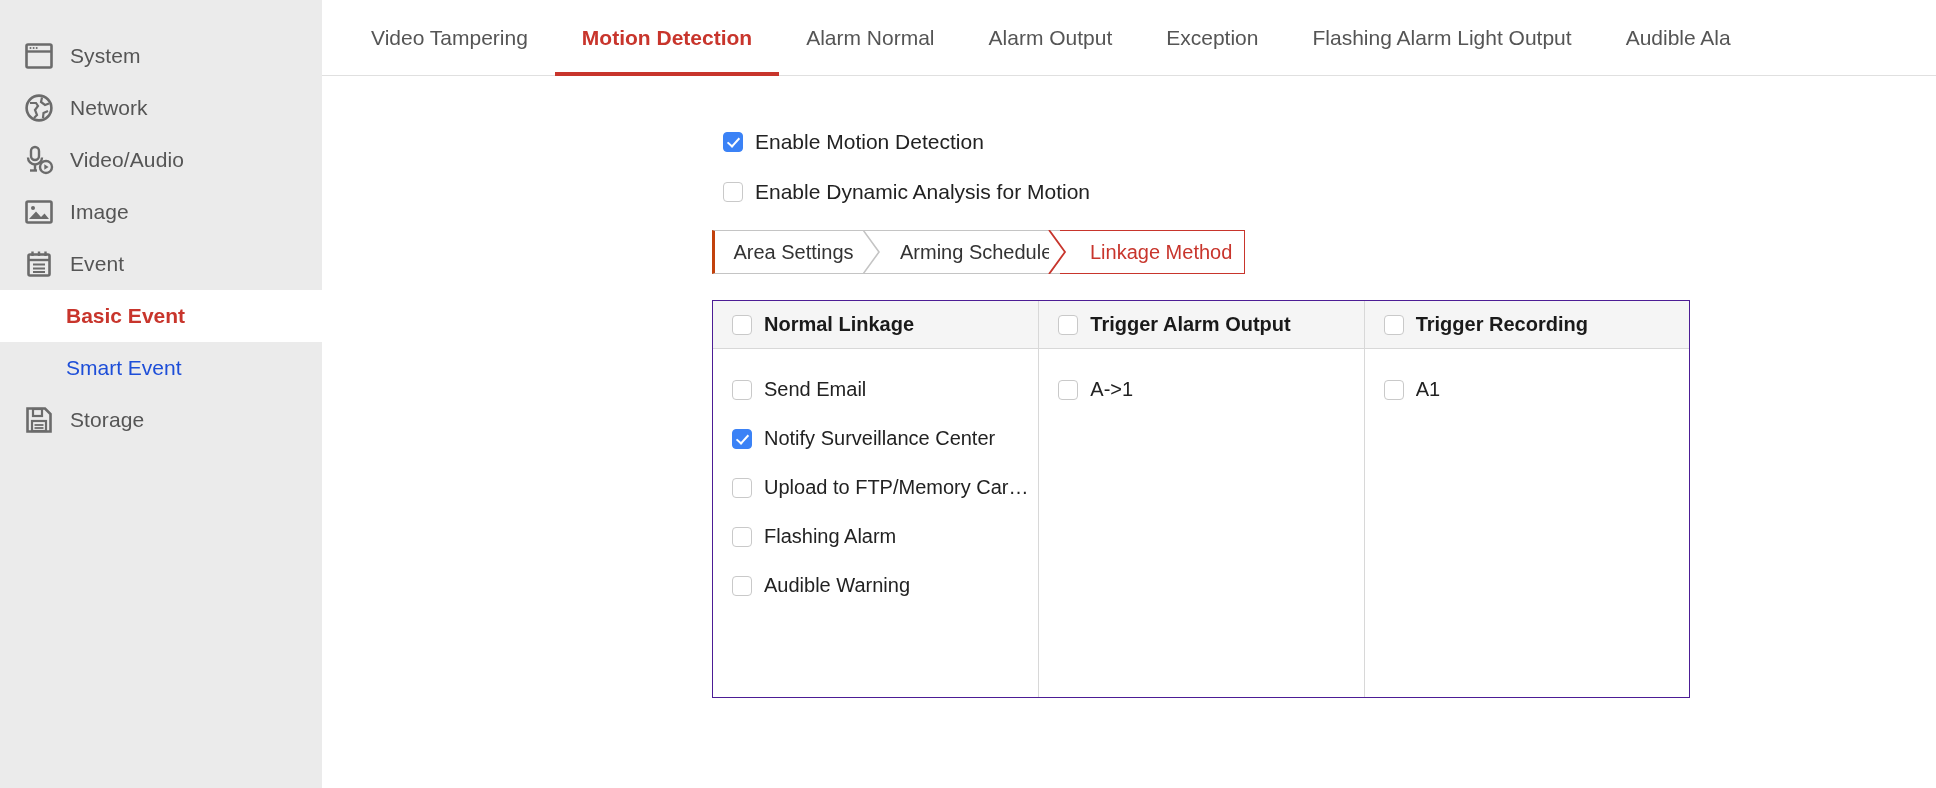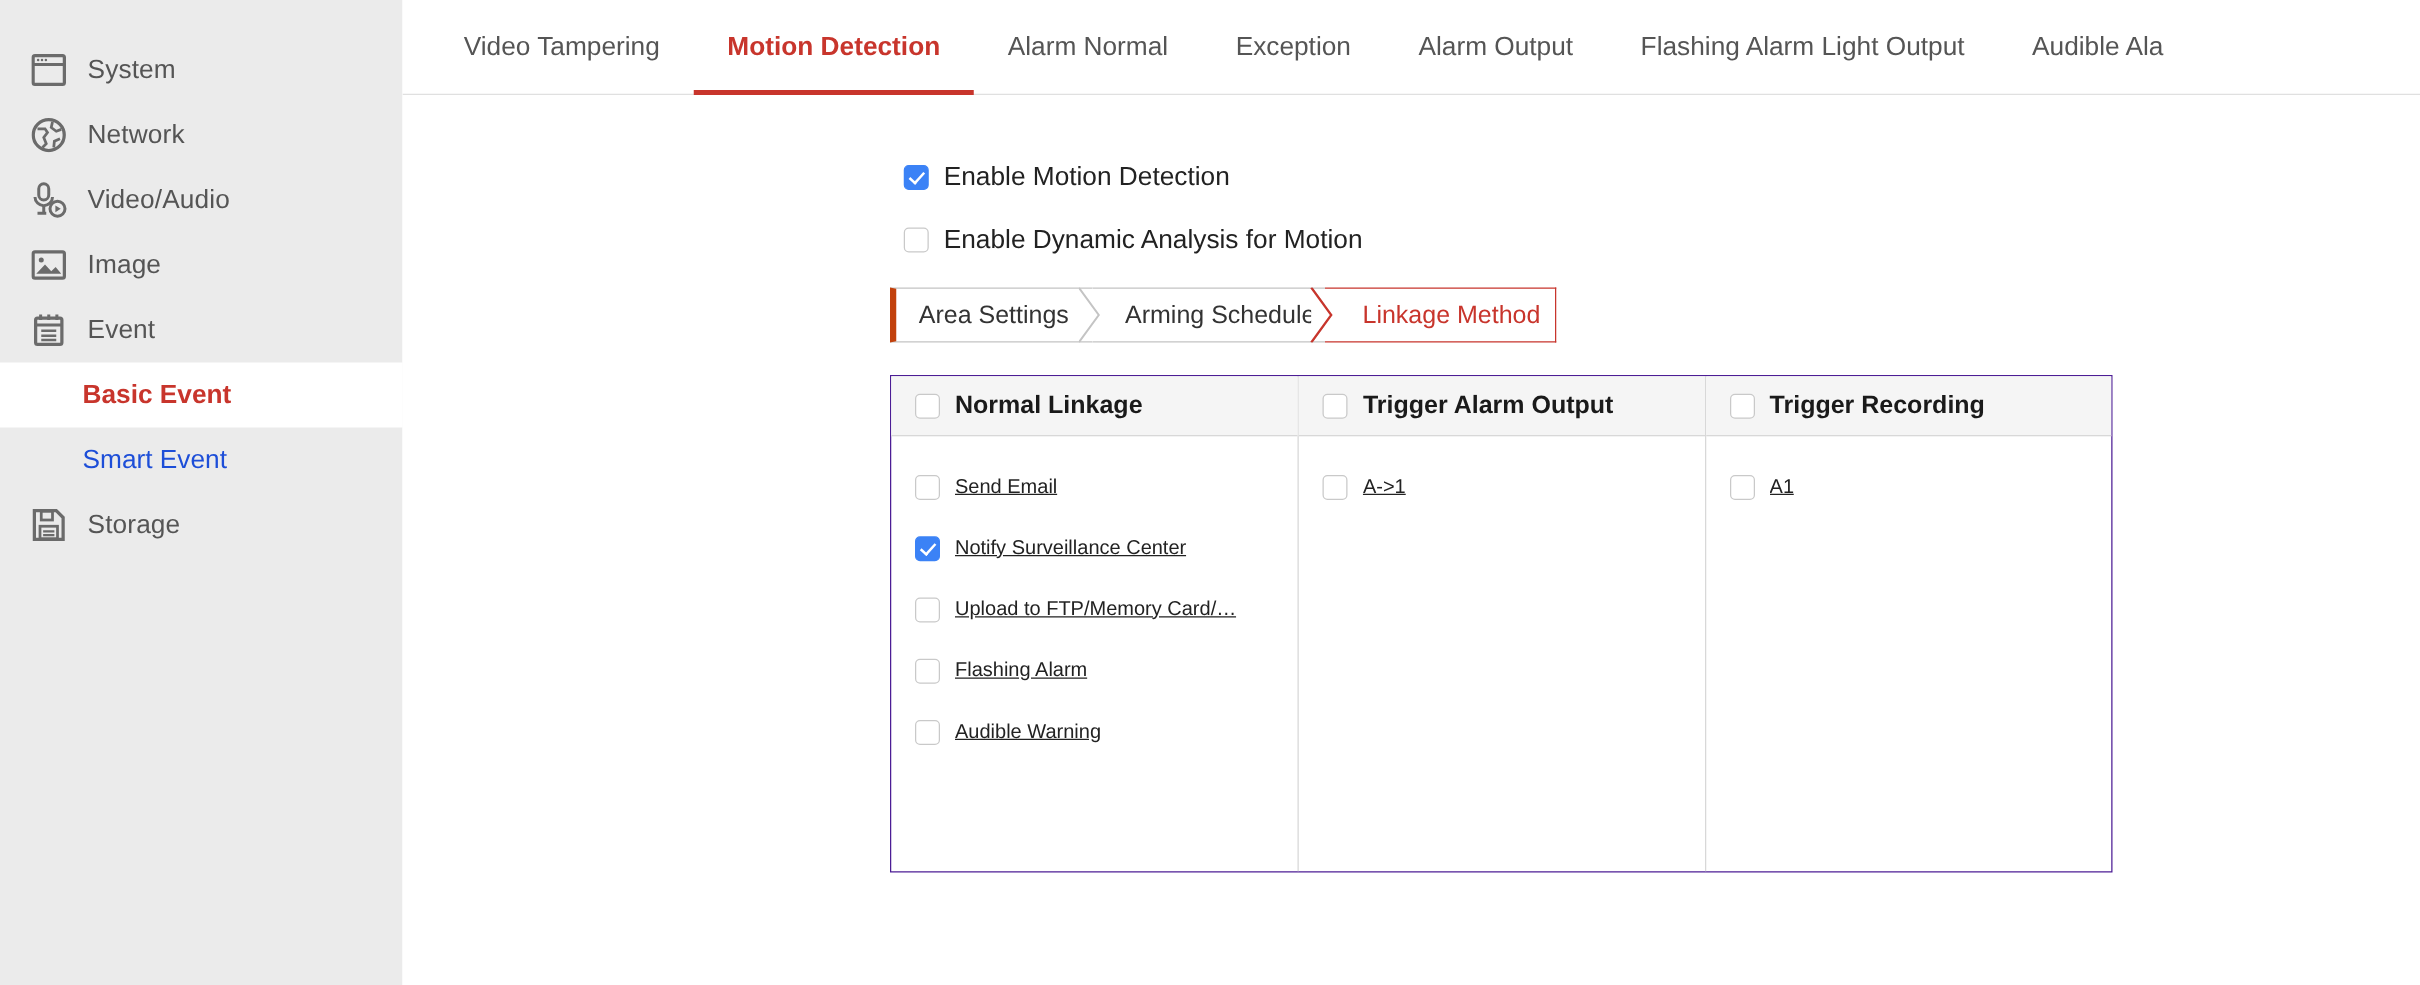--- a/index.html
+++ b/index.html
@@ -190,21 +190,21 @@
     box-sizing: border-box;
     border-top: 1px solid #c4c4c4;
     border-bottom: 1px solid #c4c4c4;
     background: #ffffff;
     font-size: 20px;
     color: #333333;
     padding: 0 20px 0 18px;
     cursor: pointer;
     white-space: nowrap;
   }
-  .step:first-child { border-left: 5px solid #c2410c; }
+  .step:first-child { border-left: 3px solid #c2410c; justify-content: center; }
   .step .arrow, .step .arrow-in {
     position: absolute;
     right: -11px;
     top: -1px;
     width: 22px;
     height: 44px;
     z-index: 2;
   }
   .step.active {
     border-color: #c8352c;
@@ -260,28 +260,27 @@
     box-sizing: border-box;
   }
   .lt-row {
     display: flex;
     align-items: center;
     height: 49px;
     padding-left: 19px;
     box-sizing: border-box;
   }
   .lt-row .r-text {
-    font-size: 16px;
+    font-size: 20px;
     color: #222222;
     margin-left: 12px;
     white-space: nowrap;
     overflow: hidden;
     text-overflow: ellipsis;
     max-width: 268px;
-    text-decoration: underline;
   }
 </style>
 </head>
 <body>
 
 <div class="app">
 
   <nav class="sidebar">
 
     <div class="nav-item">
@@ -379,24 +378,24 @@
       <div class="tab">
         <span>Video Tampering</span>
       </div>
       <div class="tab active">
         <span>Motion Detection</span>
       </div>
       <div class="tab">
         <span>Alarm Normal</span>
       </div>
       <div class="tab">
+        <span>Alarm Output</span>
+      </div>
+      <div class="tab">
         <span>Exception</span>
-      </div>
-      <div class="tab">
-        <span>Alarm Output</span>
       </div>
       <div class="tab">
         <span>Flashing Alarm Light Output</span>
       </div>
       <div class="tab">
         <span>Audible Ala</span>
       </div>
     </div>
 
     <div class="content">

